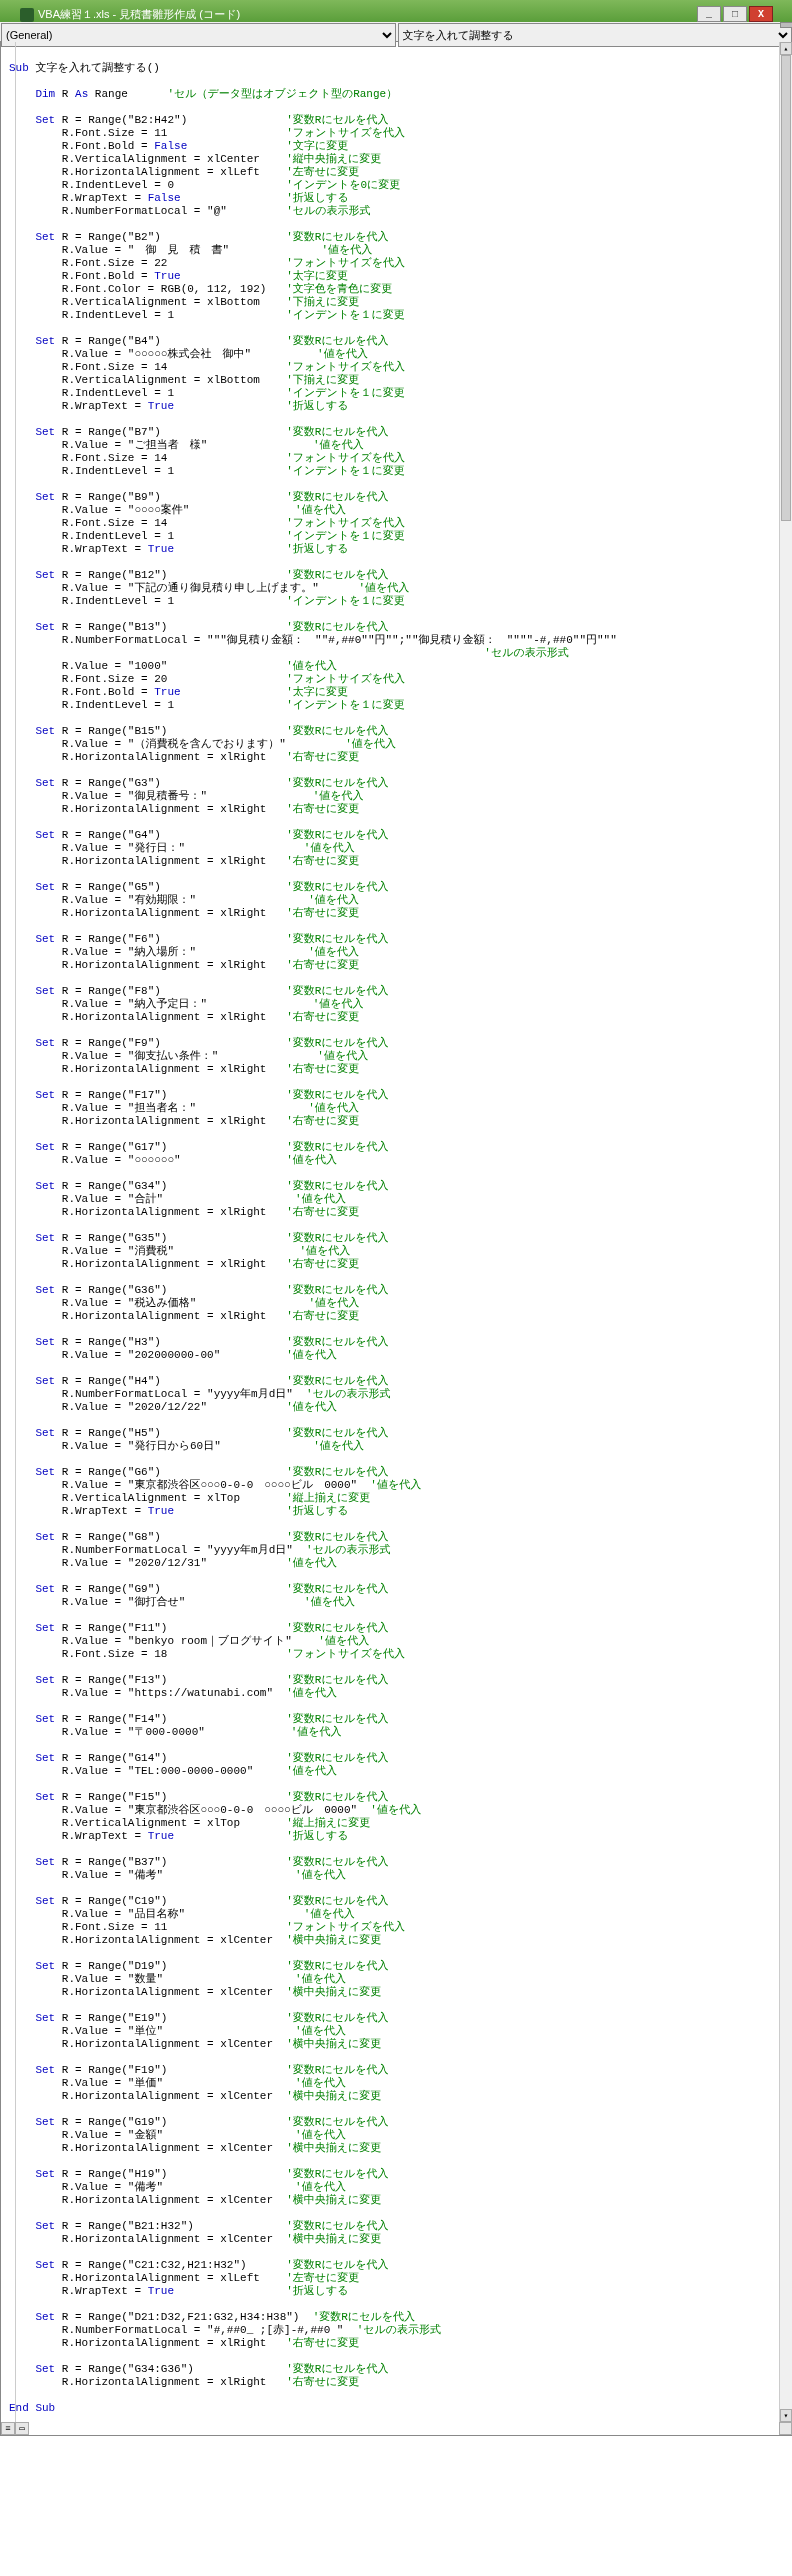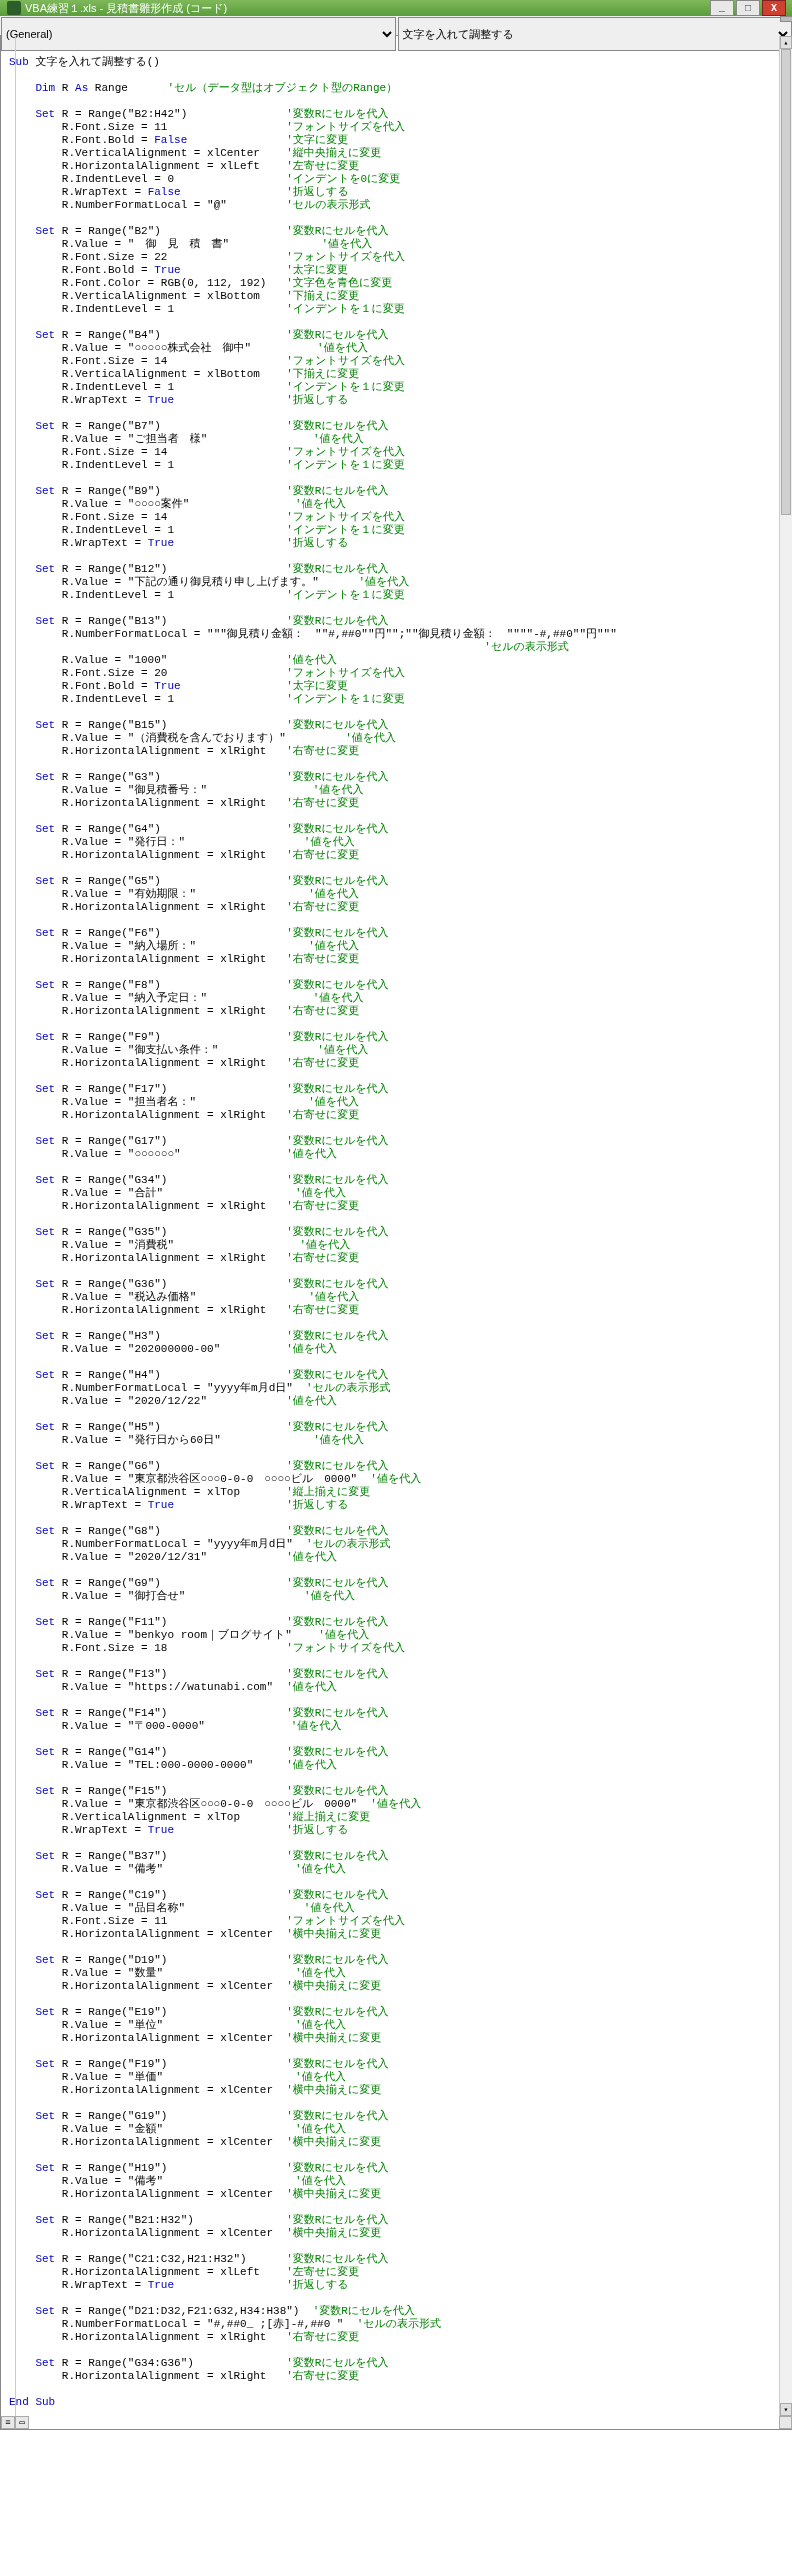--- a/index.html
+++ b/index.html
@@ -1,23 +1,23 @@
 <!DOCTYPE html>
 <html><head>
 <meta charset="utf-8">
 <style>
 * { margin: 0; padding: 0; box-sizing: border-box; }
 body { font-family: 'MS Gothic', 'Courier New', monospace; font-size: 11px; background: #fff; width: 793px; }
-.titlebar { background: linear-gradient(to bottom, #7fb85a, #5a9e3a); color: #fff; display: flex; align-items: center; height: 16px; padding: 0 7px; }
+.titlebar { background: linear-gradient(to bottom, #7fb85a, #5a9e3a); color: #fff; display: flex; align-items: flex-end; height: 22px; padding: 0 20px; }
 .titlebar .icon-vba { width: 14px; height: 14px; background: #2b5e2b; margin-right: 4px; border-radius: 2px; }
 .titlebar .title { flex: 1; font-size: 11px; font-family: 'Meiryo', sans-serif; }
 .titlebar .btn { width: 24px; height: 16px; background: #e8e8e8; border: 1px solid #888; margin-left: 2px; display: flex; align-items: center; justify-content: center; font-size: 10px; color: #333; }
 .titlebar .btn.close { background: #d04030; color: #fff; border-color: #802020; font-weight: bold; }
 .dropdowns { display: flex; background: #f0f0f0; border-bottom: 1px solid #888; height: 20px; }
-.dropdowns select { flex: 1; height: 34px; font-size: 11px; margin: 1px; border: 1px solid #888; font-family: 'Meiryo', sans-serif; }
+.dropdowns select { flex: 1; height: 24px; font-size: 11px; margin: 1px; border: 1px solid #888; font-family: 'Meiryo', sans-serif; }
 .code { padding: 20px 8px; white-space: pre; line-height: 13px; font-size: 11px; position: relative; }
 .code-container { position: relative; border: 1px solid #888; border-top: none; }
 .margin-line { position: absolute; left: 14px; top: 0; bottom: 0; width: 1px; background: #ccc; }
 .scrollbar-v { position: absolute; right: 0; top: 0; bottom: 13px; width: 13px; background: #f0f0f0; border-left: 1px solid #ccc; }
 .scrollbar-v .arrow { height: 13px; background: #e0e0e0; border: 1px solid #aaa; display: flex; align-items: center; justify-content: center; font-size: 8px; }
 .scrollbar-v .thumb { position: absolute; top: 13px; left: 1px; right: 1px; height: 466px; background: #d0d0d0; border: 1px solid #aaa; }
 .scrollbar-v .arrow-down { position: absolute; bottom: 0; left: 0; right: 0; }
 .split-h { position: absolute; right: 0; top: 0; width: 13px; height: 6px; background: #bbb; border: 1px solid #888; z-index: 2; }
 .dropdowns { position: relative; }
 .k-blue { color: #0000c0; }

